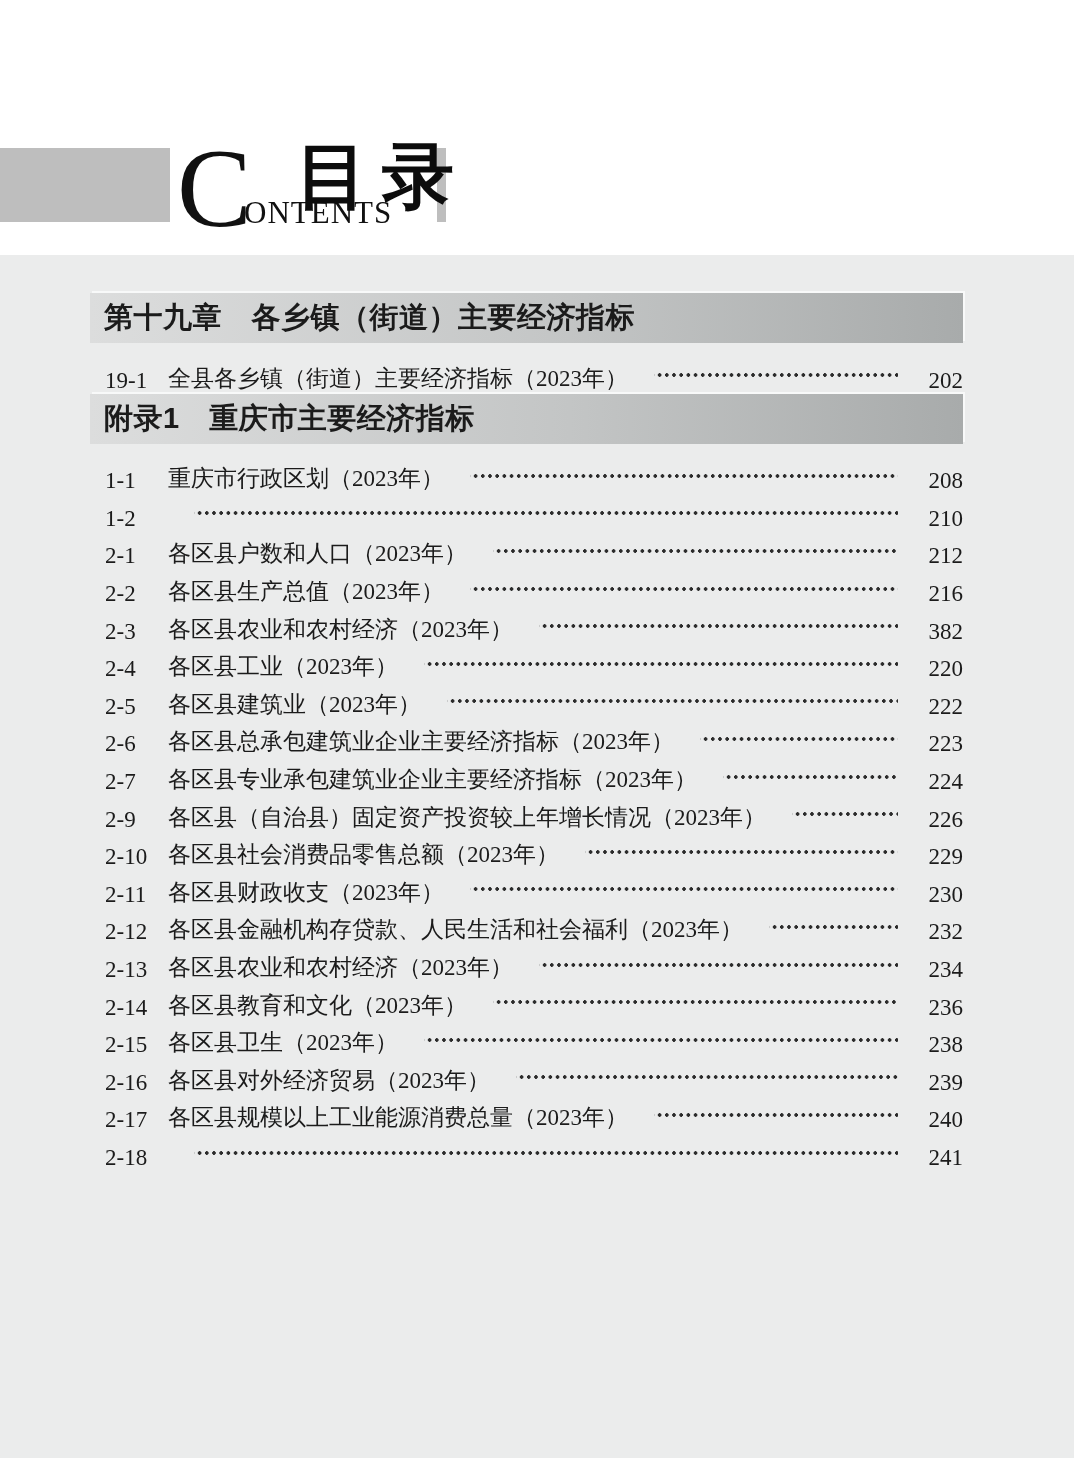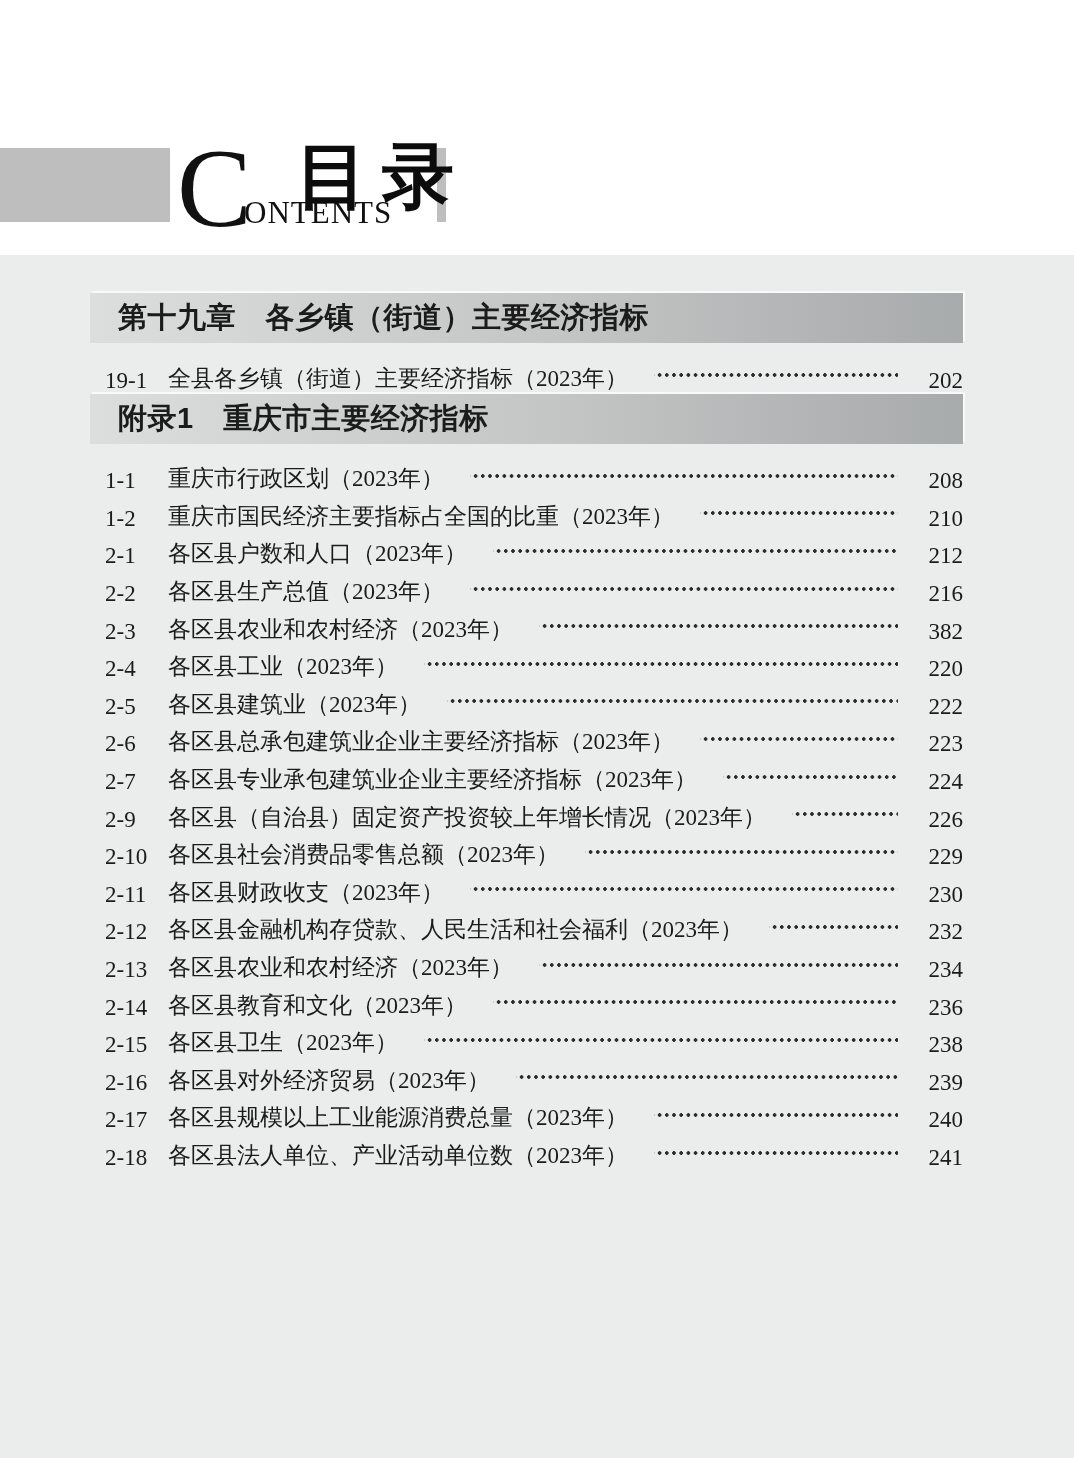--- a/index.html
+++ b/index.html
@@ -41,21 +41,21 @@
   .toc{
     position:absolute;left:90px;top:293px;width:873px;
   }
   .section{margin:0;}
   .section + .section{}
   .section-bar{
     height:50px;
     background:linear-gradient(90deg,#dcdddd 0%,#c3c5c5 55%,#a8abab 100%);
     box-shadow:2px -2px 0 #f8f9f9;
     display:flex;align-items:center;
-    padding-left:28px;box-sizing:border-box;
+    padding-left:14px;box-sizing:border-box;
     font-family:"Liberation Sans", sans-serif;
     font-weight:700;font-size:29px;color:#1b1b1b;
     white-space:pre;letter-spacing:0.5px;
     margin-bottom:13px;
   }
   .entry{
     display:flex;align-items:flex-end;
     height:37.6px;
     font-size:23px;color:#1b1b1b;
     white-space:nowrap;
@@ -100,21 +100,20 @@
     <div class="section">
       <div class="section-bar">附录1　重庆市主要经济指标</div>
       <div class="entry">
         <span class="num">1-1</span>
         <span class="title">重庆市行政区划（2023年）</span>
         <span class="leader"></span>
         <span class="page-num">208</span>
       </div>
       <div class="entry">
         <span class="num">1-2</span>
-        <span class="title">重庆市国民经济主要指标占全国的比重（2023年）</span>
         <span class="leader"></span>
         <span class="page-num">210</span>
       </div>
     </div>
     <div class="section">
       <div class="entry">
         <span class="num">2-1</span>
         <span class="title">各区县户数和人口（2023年）</span>
         <span class="leader"></span>
         <span class="page-num">212</span>
@@ -204,18 +203,17 @@
         <span class="page-num">239</span>
       </div>
       <div class="entry">
         <span class="num">2-17</span>
         <span class="title">各区县规模以上工业能源消费总量（2023年）</span>
         <span class="leader"></span>
         <span class="page-num">240</span>
       </div>
       <div class="entry">
         <span class="num">2-18</span>
-        <span class="title">各区县法人单位、产业活动单位数（2023年）</span>
         <span class="leader"></span>
         <span class="page-num">241</span>
       </div>
     </div>
   </div>
 
 </body></html>

